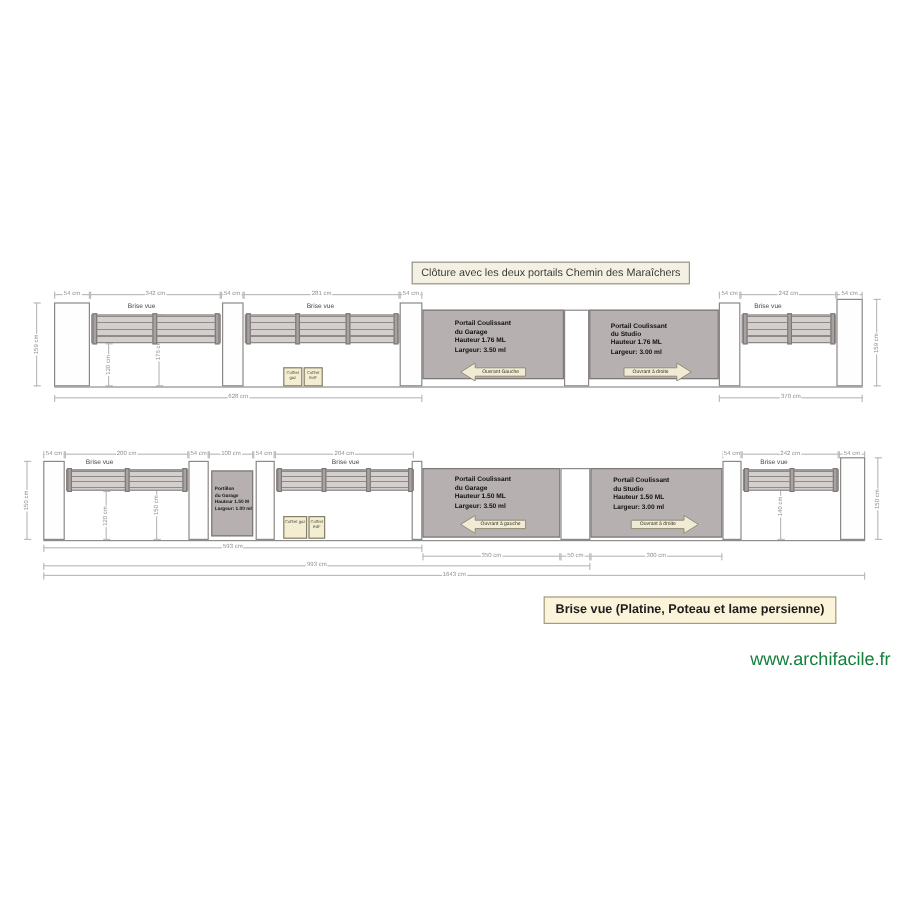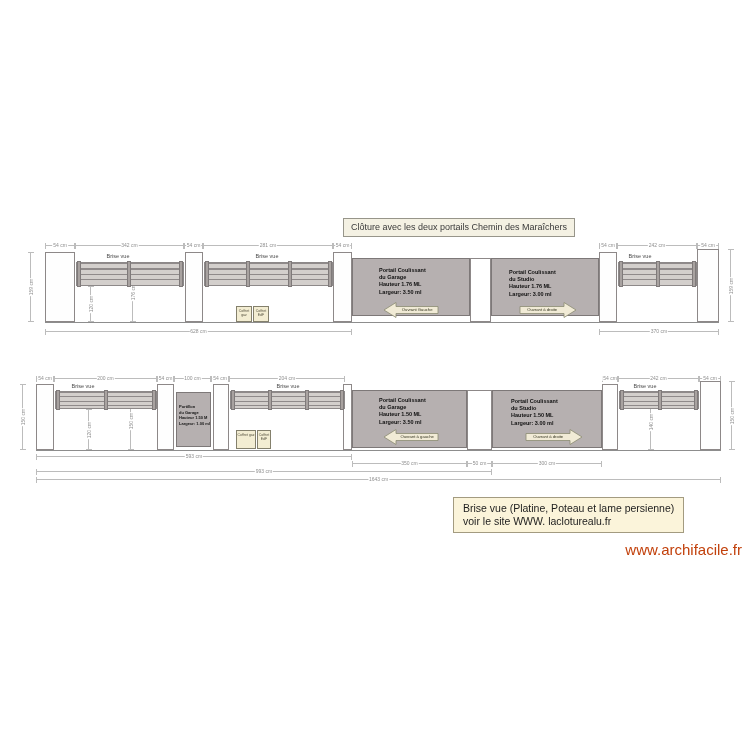--- a/index.html
+++ b/index.html
@@ -1,22 +1,22 @@
 <!DOCTYPE html>
 <html><head>
 <meta charset="utf-8">
 <style>
   html,body{margin:0;padding:0;background:#fff;}
   #canvas{position:relative;width:750px;height:750px;background:#fff;overflow:hidden;
           font-family:"Liberation Sans",sans-serif;}
   .banner{position:absolute;background:#f4f1e3;border:1px solid #97958a;color:#3a3a3a;
           font-size:9px;line-height:11px;padding:3px 7px;white-space:nowrap;}
   .note{position:absolute;background:#fbf4da;border:1px solid #a39b80;color:#1d1d1d;
-        font-weight:normal;font-size:10.5px;line-height:13px;padding:4px 9px;white-space:nowrap;}
-  .watermark{position:absolute;color:#c2410c;font-size:15px;white-space:nowrap;}
+        font-weight:bold;font-size:10.5px;line-height:13px;padding:4px 9px;white-space:nowrap;}
+  .watermark{position:absolute;color:#15803d;font-size:15px;white-space:nowrap;}
   .pillar{position:absolute;background:#fefefe;border:1px solid #8d8888;box-sizing:border-box;}
   .slats{position:absolute;border:1px solid #8d8989;box-sizing:border-box;background:#d3cfcc;
          background-image:repeating-linear-gradient(to bottom,#8f8a8a 0 1px,rgba(0,0,0,0) 1px 5.5px);}
   .slats.small{background-image:repeating-linear-gradient(to bottom,#8f8a8a 0 1px,rgba(0,0,0,0) 1px 4.5px);}
   .post{position:absolute;top:-2px;bottom:-2px;width:4px;background:#a8a2a0;border:1px solid #7f7a7a;box-sizing:border-box;}
   .portal{position:absolute;background:#b6b0b0;border:1px solid #7d7878;box-sizing:border-box;}
   .gap{position:absolute;background:#fff;border:1px solid #8d8888;box-sizing:border-box;}
   .ground{position:absolute;height:0;border-top:1px solid #8d8d8d;}
   .ptxt{position:absolute;font-weight:bold;font-size:5.5px;line-height:7.2px;color:#101010;white-space:nowrap;}
   .ptxt4{position:absolute;font-weight:bold;font-size:4px;line-height:5.6px;color:#151515;white-space:normal;}
@@ -286,18 +286,17 @@
     </div>
   <div class="dimh" style="left:36px;top:471px;width:456px;">
       <span>993 cm</span>
     </div>
   <div class="dimh" style="left:36px;top:479px;width:685px;">
       <span>1643 cm</span>
     </div>
 
   <div class="note" style="left:453px;top:497px;">
     <div>Brise vue (Platine, Poteau et lame persienne)</div>
-    <div>voir le site WWW. lacloturealu.fr</div>
   </div>
 
   <div class="watermark" style="right:8px;top:541px;">www.archifacile.fr</div>
 
 </div>
 
 </body></html>

